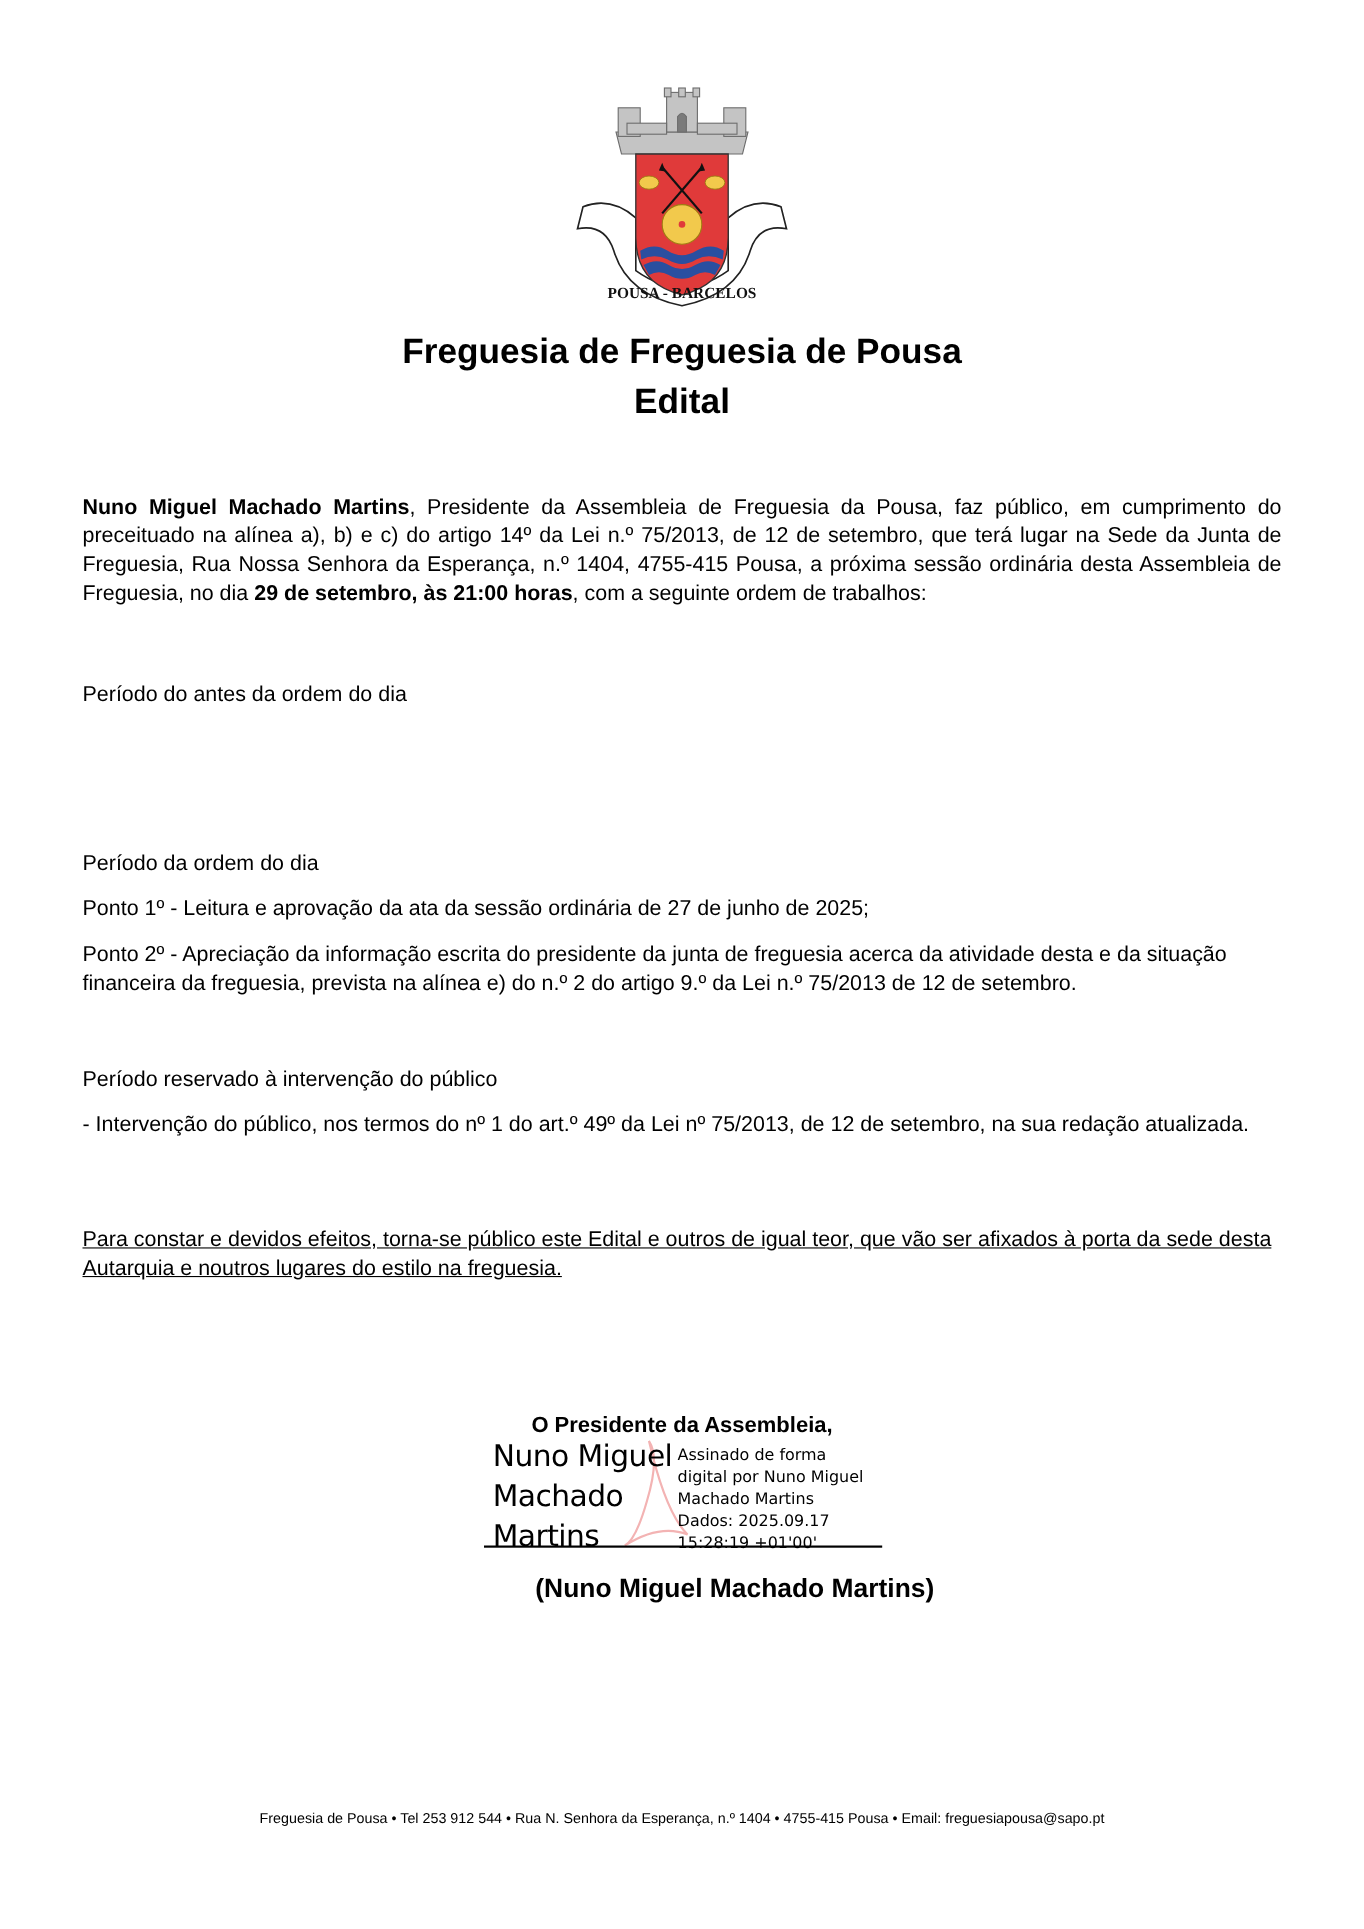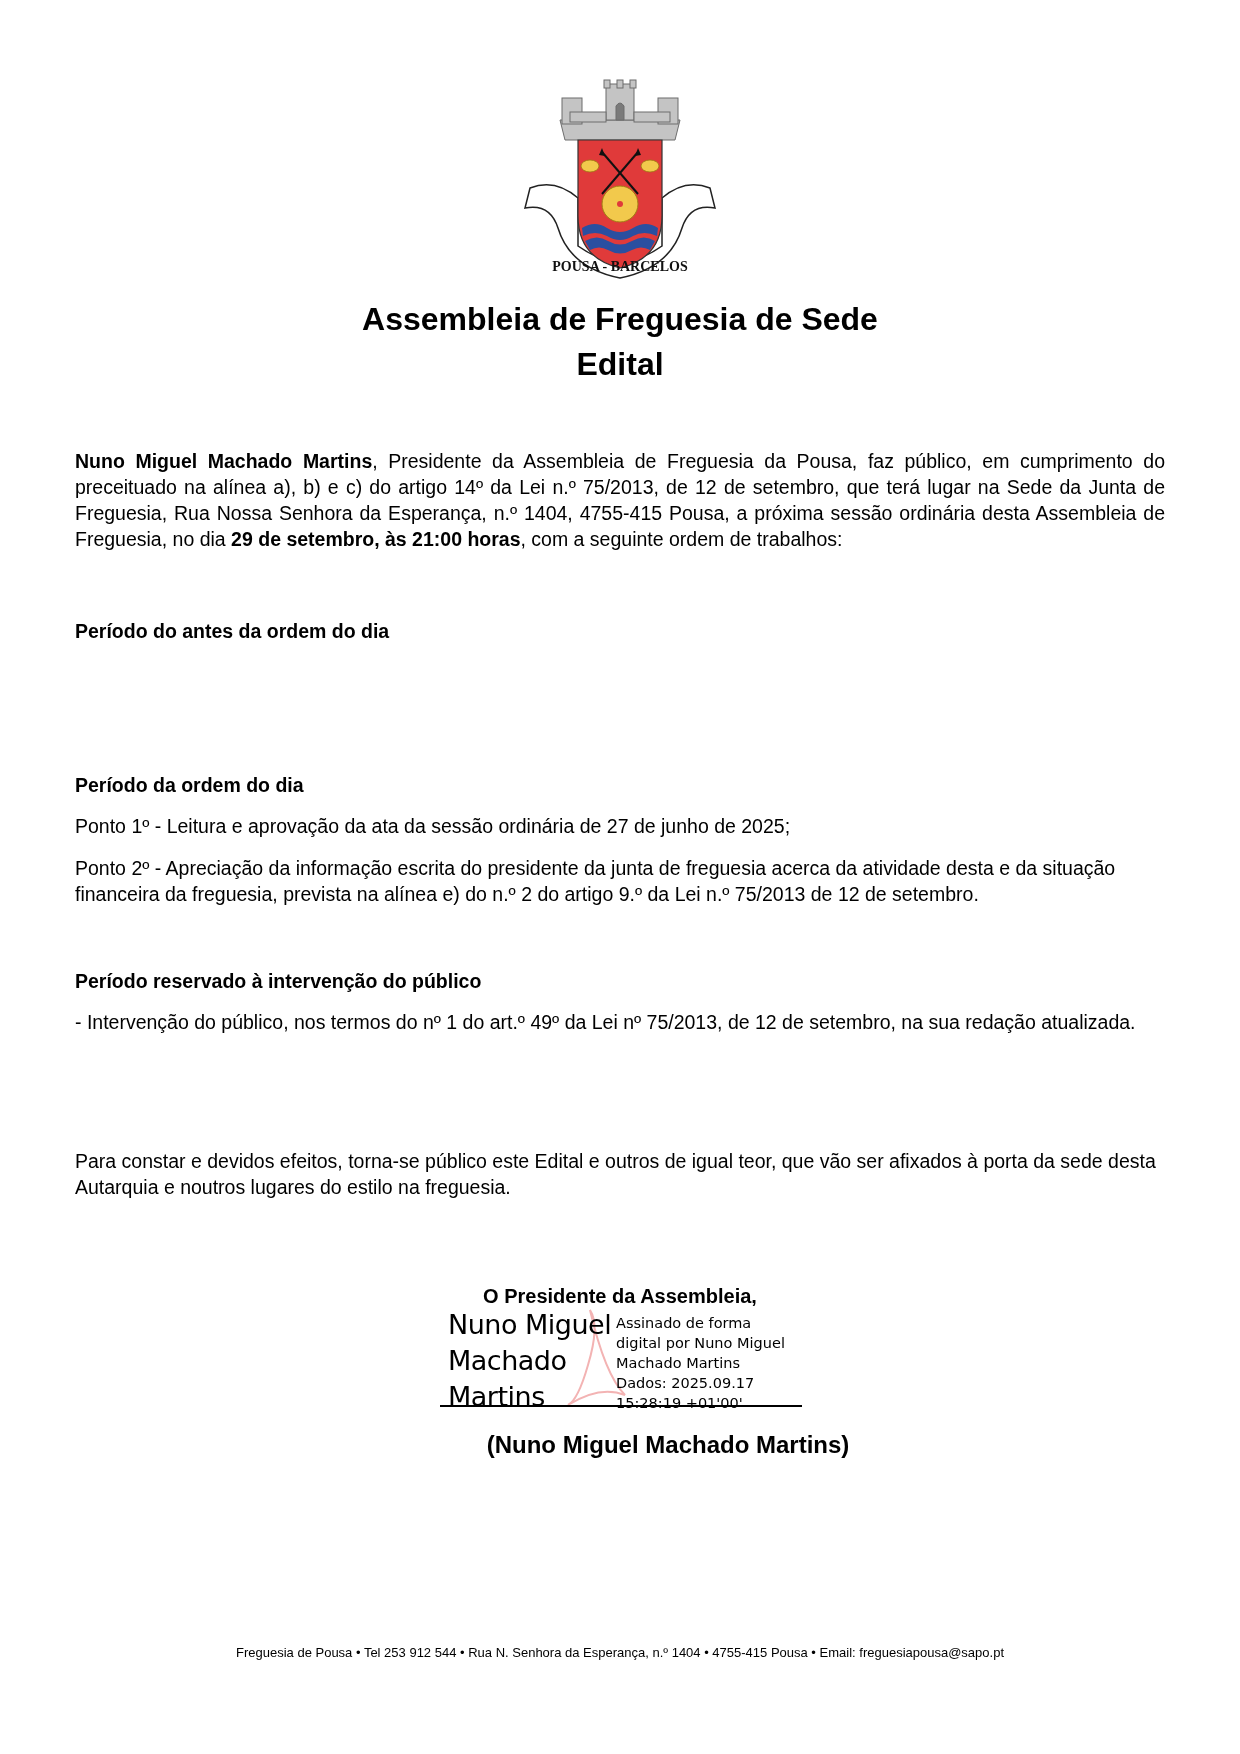--- a/index.html
+++ b/index.html
@@ -8,21 +8,21 @@
   .page { position: absolute; left: 0; top: 0; width: 1240px; height: 1322px; }
 
   .crest { position: absolute; left: 510px; top: 78px; width: 220px; height: 205px; }
 
   .title { position: absolute; left: 0; width: 1240px; text-align: center; font-weight: bold; font-size: 32px; }
   .title.t1 { top: 301px; }
   .title.t2 { top: 346px; }
 
   .p { position: absolute; left: 75px; width: 1090px; font-size: 19.5px; line-height: 26px; }
   .justify { text-align: justify; text-align-last: left; }
-  .h { position: absolute; left: 75px; font-size: 19.5px; font-weight: bold; }
+  .h { position: absolute; left: 75px; font-size: 19.5px; font-weight: normal; }
 
   .sig-heading { position: absolute; left: 0; width: 1240px; text-align: center; top: 1285px;
                  font-weight: bold; font-size: 20px; }
   .sig-name-big { position: absolute; left: 448px; top: 1307px; font-family: "DejaVu Sans", sans-serif;
                   font-size: 27px; line-height: 36px; letter-spacing: -0.5px; }
   .sig-details { position: absolute; left: 616px; top: 1313px; font-family: "DejaVu Sans", sans-serif;
                  font-size: 14.5px; line-height: 20px; }
   .sig-line { position: absolute; left: 440px; top: 1405px; width: 362px; height: 2px; background: #000; }
   .sig-watermark { position: absolute; left: 560px; top: 1305px; width: 70px; height: 110px; }
   .sig-name-print { position: absolute; left: 0; width: 1240px; text-align: center; top: 1431px;
@@ -64,35 +64,35 @@
 
     <ellipse cx="80" cy="88" rx="9" ry="6" fill="#f2c94c" stroke="#9a7a10" stroke-width="0.8"></ellipse>
     <ellipse cx="140" cy="88" rx="9" ry="6" fill="#f2c94c" stroke="#9a7a10" stroke-width="0.8"></ellipse>
 
     <circle cx="110" cy="126" r="18" stroke="#a07d12" stroke-width="1" fill="#f2c94c"></circle>
     <circle cx="110" cy="126" r="3" fill="#e03a3a"></circle>
 
     <text x="110" y="193" text-anchor="middle" font-family="Liberation Serif, serif" font-size="14" font-weight="bold" fill="#111">POUSA - BARCELOS</text>
   </svg>
 
-  <div class="title t1">Assembleia de Freguesia de Sede</div>
+  <div class="title t1">Freguesia de Freguesia de Pousa</div>
   <div class="title t2">Edital</div>
 
   <p class="p justify" style="top:448px; margin:0;"><b>Nuno Miguel Machado Martins</b><span>, Presidente da Assembleia de Freguesia da Pousa, faz público, em cumprimento do preceituado na alínea a), b) e c) do artigo 14º da Lei n.º 75/2013, de 12 de setembro, que terá lugar na Sede da Junta de Freguesia, Rua Nossa Senhora da Esperança, n.º 1404, 4755-415 Pousa, a próxima sessão ordinária desta Assembleia de Freguesia, no dia </span><b>29 de setembro, às 21:00 horas</b><span>, com a seguinte ordem de trabalhos:</span></p>
 
   <div class="h" style="top:620px;">Período do antes da ordem do dia</div>
 
   <div class="h" style="top:774px;">Período da ordem do dia</div>
   <p class="p" style="top:813px; margin:0;">Ponto 1º - Leitura e aprovação da ata da sessão ordinária de 27 de junho de 2025;</p>
   <p class="p" style="top:855px; margin:0;">Ponto 2º - Apreciação da informação escrita do presidente da junta de freguesia acerca da atividade desta e da situação financeira da freguesia, prevista na alínea e) do n.º 2 do artigo 9.º da Lei n.º 75/2013 de 12 de setembro.</p>
 
   <div class="h" style="top:970px;">Período reservado à intervenção do público</div>
   <p class="p" style="top:1009px; margin:0;">- Intervenção do público, nos termos do nº 1 do art.º 49º da Lei nº 75/2013, de 12 de setembro, na sua redação atualizada.</p>
 
-  <p class="p" style="top:1148px; margin:0;">Para constar e devidos efeitos, torna-se público este Edital e outros de igual teor, que vão ser afixados à porta da sede desta Autarquia e noutros lugares do estilo na freguesia.</p>
+  <p class="p" style="top:1114px; margin:0;text-decoration:underline;">Para constar e devidos efeitos, torna-se público este Edital e outros de igual teor, que vão ser afixados à porta da sede desta Autarquia e noutros lugares do estilo na freguesia.</p>
 
 
   <div class="sig-heading">O Presidente da Assembleia,</div>
   <svg class="sig-watermark" viewBox="0 0 70 110">
     <path d="M30 5 Q40 20 28 60 Q18 95 8 100 Q40 80 65 90 Q45 70 30 5 Z" fill="none" stroke="#f3b3b3" stroke-width="2"></path>
   </svg>
   <div class="sig-name-big">
     <div>Nuno Miguel</div>
     <div>Machado</div>
     <div>Martins</div>

